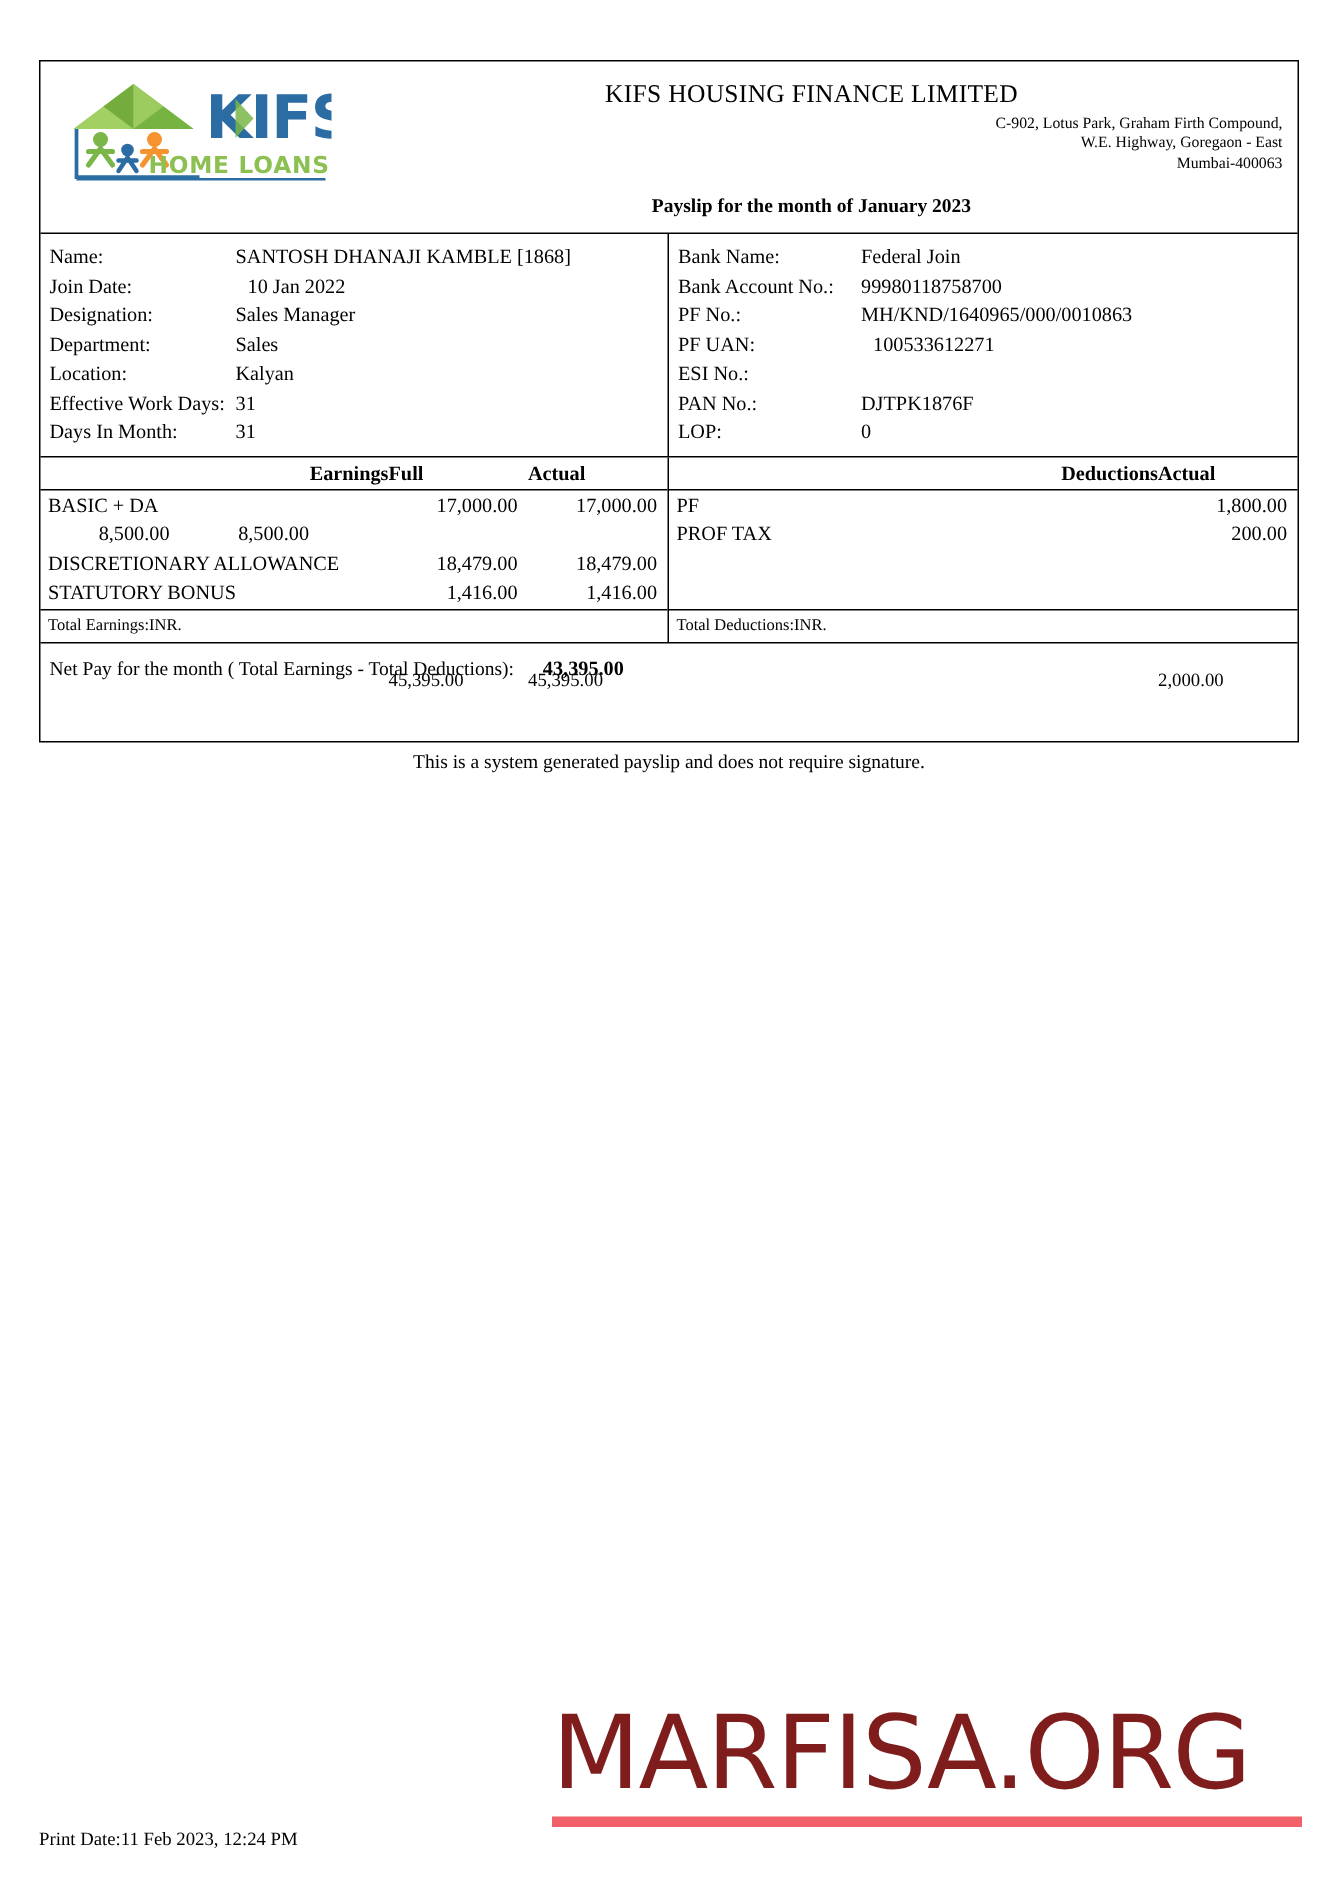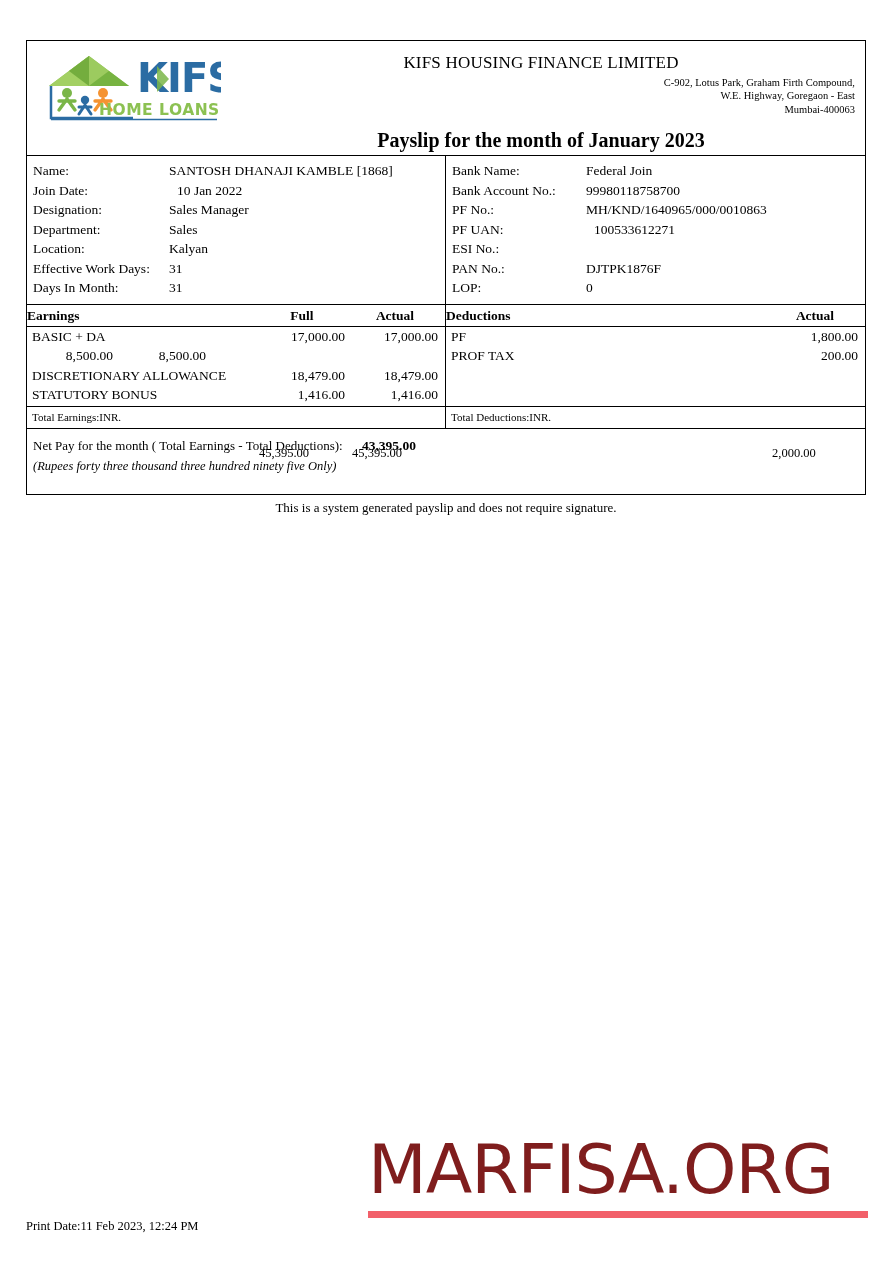--- a/index.html
+++ b/index.html
@@ -62,40 +62,39 @@
     margin-top: 3px;
     text-align: right;
   }
   .payslip-title {
     position: absolute;
     left: 200px;
     top: 88px;
     right: 10px;
     text-align: center;
     font-weight: bold;
-    font-size: 20px;
+    font-size: 13px;
   }
 
   
   .details-band {
     display: flex;
     border-bottom: 1.5px solid #000;
   }
   .details-pane {
     width: 50%;
     box-sizing: border-box;
     padding: 5px 0 6px 0;
   }
   .details-pane.left { border-right: 1.5px solid #000; }
   .detail-row {
     display: flex;
     height: 19.5px;
     line-height: 19.5px;
     font-size: 13.5px;
-    gap: 12px;
   }
   .detail-row .k {
     padding-left: 6px;
     box-sizing: border-box;
   }
   .details-pane.left .k { width: 130px; }
   .details-pane.right .k { width: 128px; }
   .detail-row .v { font-size: 13.5px; }
   .detail-row.indent .v { padding-left: 8px; }
 
@@ -112,22 +111,22 @@
   }
   .tbl-pane.left { border-right: 1.5px solid #000; }
   .tbl-head {
     display: flex;
     font-weight: bold;
     font-size: 13.5px;
     height: 21px;
     line-height: 21px;
     border-bottom: 1.5px solid #000;
   }
-  .tbl-head .c-name { flex: 1; text-align: left; }
-  .tbl-head .c-num  { width: 86px; text-align: center; padding-right: 7px; }
+  .tbl-head .c-name { flex: 1; text-align: right; }
+  .tbl-head .c-num  { width: 86px; text-align: left; padding-right: 7px; }
   .tbl-body {
     min-height: 79px;
   }
   .tbl-row {
     display: flex;
     font-size: 13.5px;
     height: 19.5px;
     line-height: 19.5px;
   }
   .tbl-row .c-name { flex: 1; padding-left: 5px; }
@@ -365,21 +364,20 @@
         <span class="c-num">2,000.00</span>
       </div>
     </div>
   </div>
 
   <div class="netpay-band">
     <div class="netpay-line">
       <span>Net Pay for the month ( Total Earnings - Total Deductions):</span>
       <span class="netpay-amount">43,395.00</span>
     </div>
-    <div class="netpay-words">(Rupees forty three thousand three hundred ninety five Only)</div>
   </div>
 </div>
 
 <div id="system-note">This is a system generated payslip and does not require signature.</div>
 
 <div id="watermark">
   <div id="watermark-text">MARFISA.ORG</div>
   <div id="watermark-rule"></div>
 </div>
 

